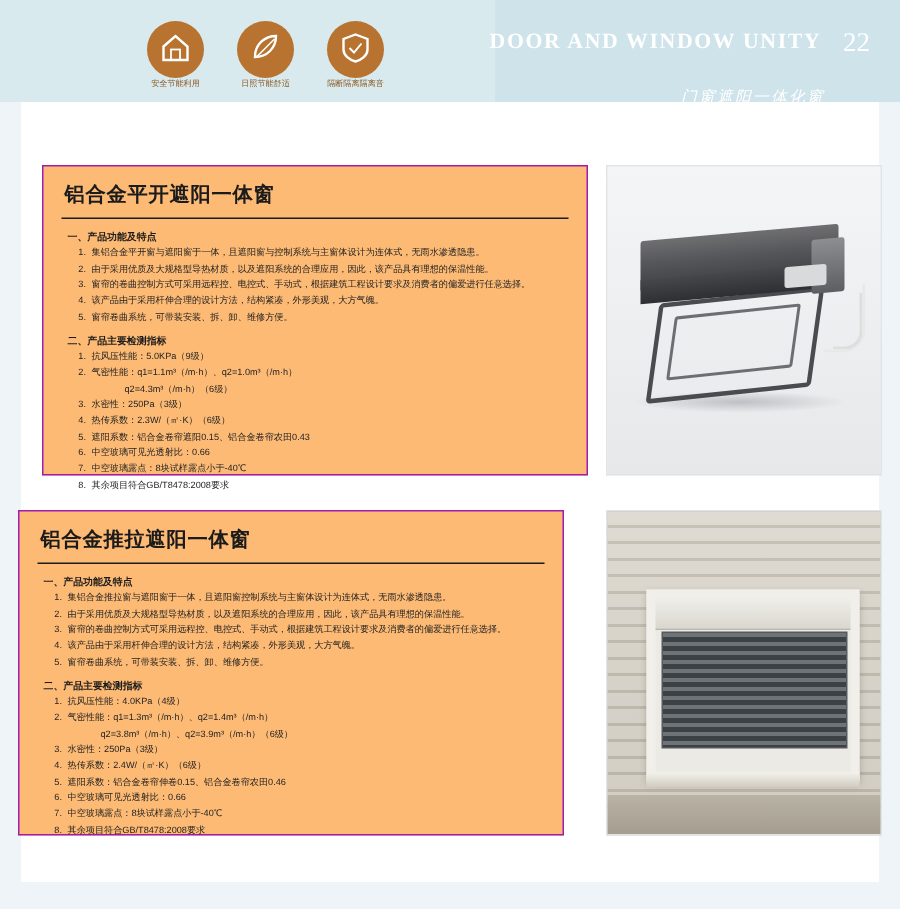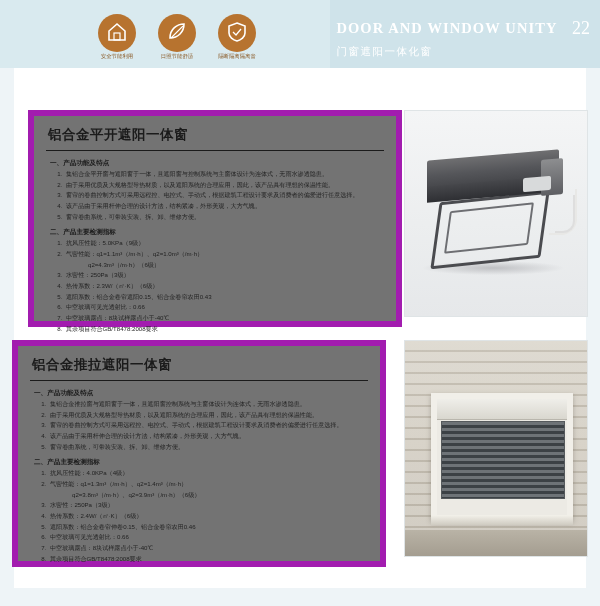--- a/index.html
+++ b/index.html
@@ -58,21 +58,22 @@
     font-size: 3.6px;
     color: #8a5a26;
     margin-top: 1px;
     letter-spacing: 0px;
     white-space: nowrap;
     transform: scale(1.5);
     transform-origin: center top;
   }
   .header-right {
     position: absolute;
-    right: 10px; top: 18px;
+    right: 20px; top: 18px;
+    text-align: right;
   }
   .header-title-en {
     font-family: "Liberation Serif", serif;
     font-size: 14.5px;
     letter-spacing: 1.1px;
     color: #ffffff;
     font-weight: bold;
     display: inline-block;
     vertical-align: middle;
   }
@@ -81,22 +82,23 @@
     vertical-align: middle;
     font-family: "Liberation Serif", serif;
     font-size: 18px;
     color: #ffffff;
     margin-left: 10px;
   }
   .header-title-cn {
     font-size: 10.5px;
     color: #ffffff;
     letter-spacing: 1.5px;
-    margin-top: 6px;
+    margin-top: 19px;
     margin-right: 30px;
+    font-style: italic;
   }
 
   
   .strip-left {
     position: absolute;
     left: 0; top: 68px;
     width: 14px; height: 538px;
     background: #eef4f7;
   }
   .strip-right {
@@ -108,22 +110,22 @@
   .footer-strip {
     position: absolute;
     left: 0; bottom: 0;
     width: 600px; height: 18px;
     background: #eef4f7;
   }
 
   
   .panel {
     position: absolute;
-    background: #737373;
-    border: 6px solid #a21caf;
+    background: #fdba74;
+    border: 1px solid #a21caf;
   }
   .panel-1 { left: 28px; top: 110px; width: 362px; height: 205px; }
   .panel-2 { left: 12px; top: 340px; width: 362px; height: 215px; }
 
   .panel-title {
     font-size: 13.5px;
     font-weight: bold;
     color: #1b1b1b;
     padding: 10px 0 4px 14px;
     letter-spacing: 0.5px;

